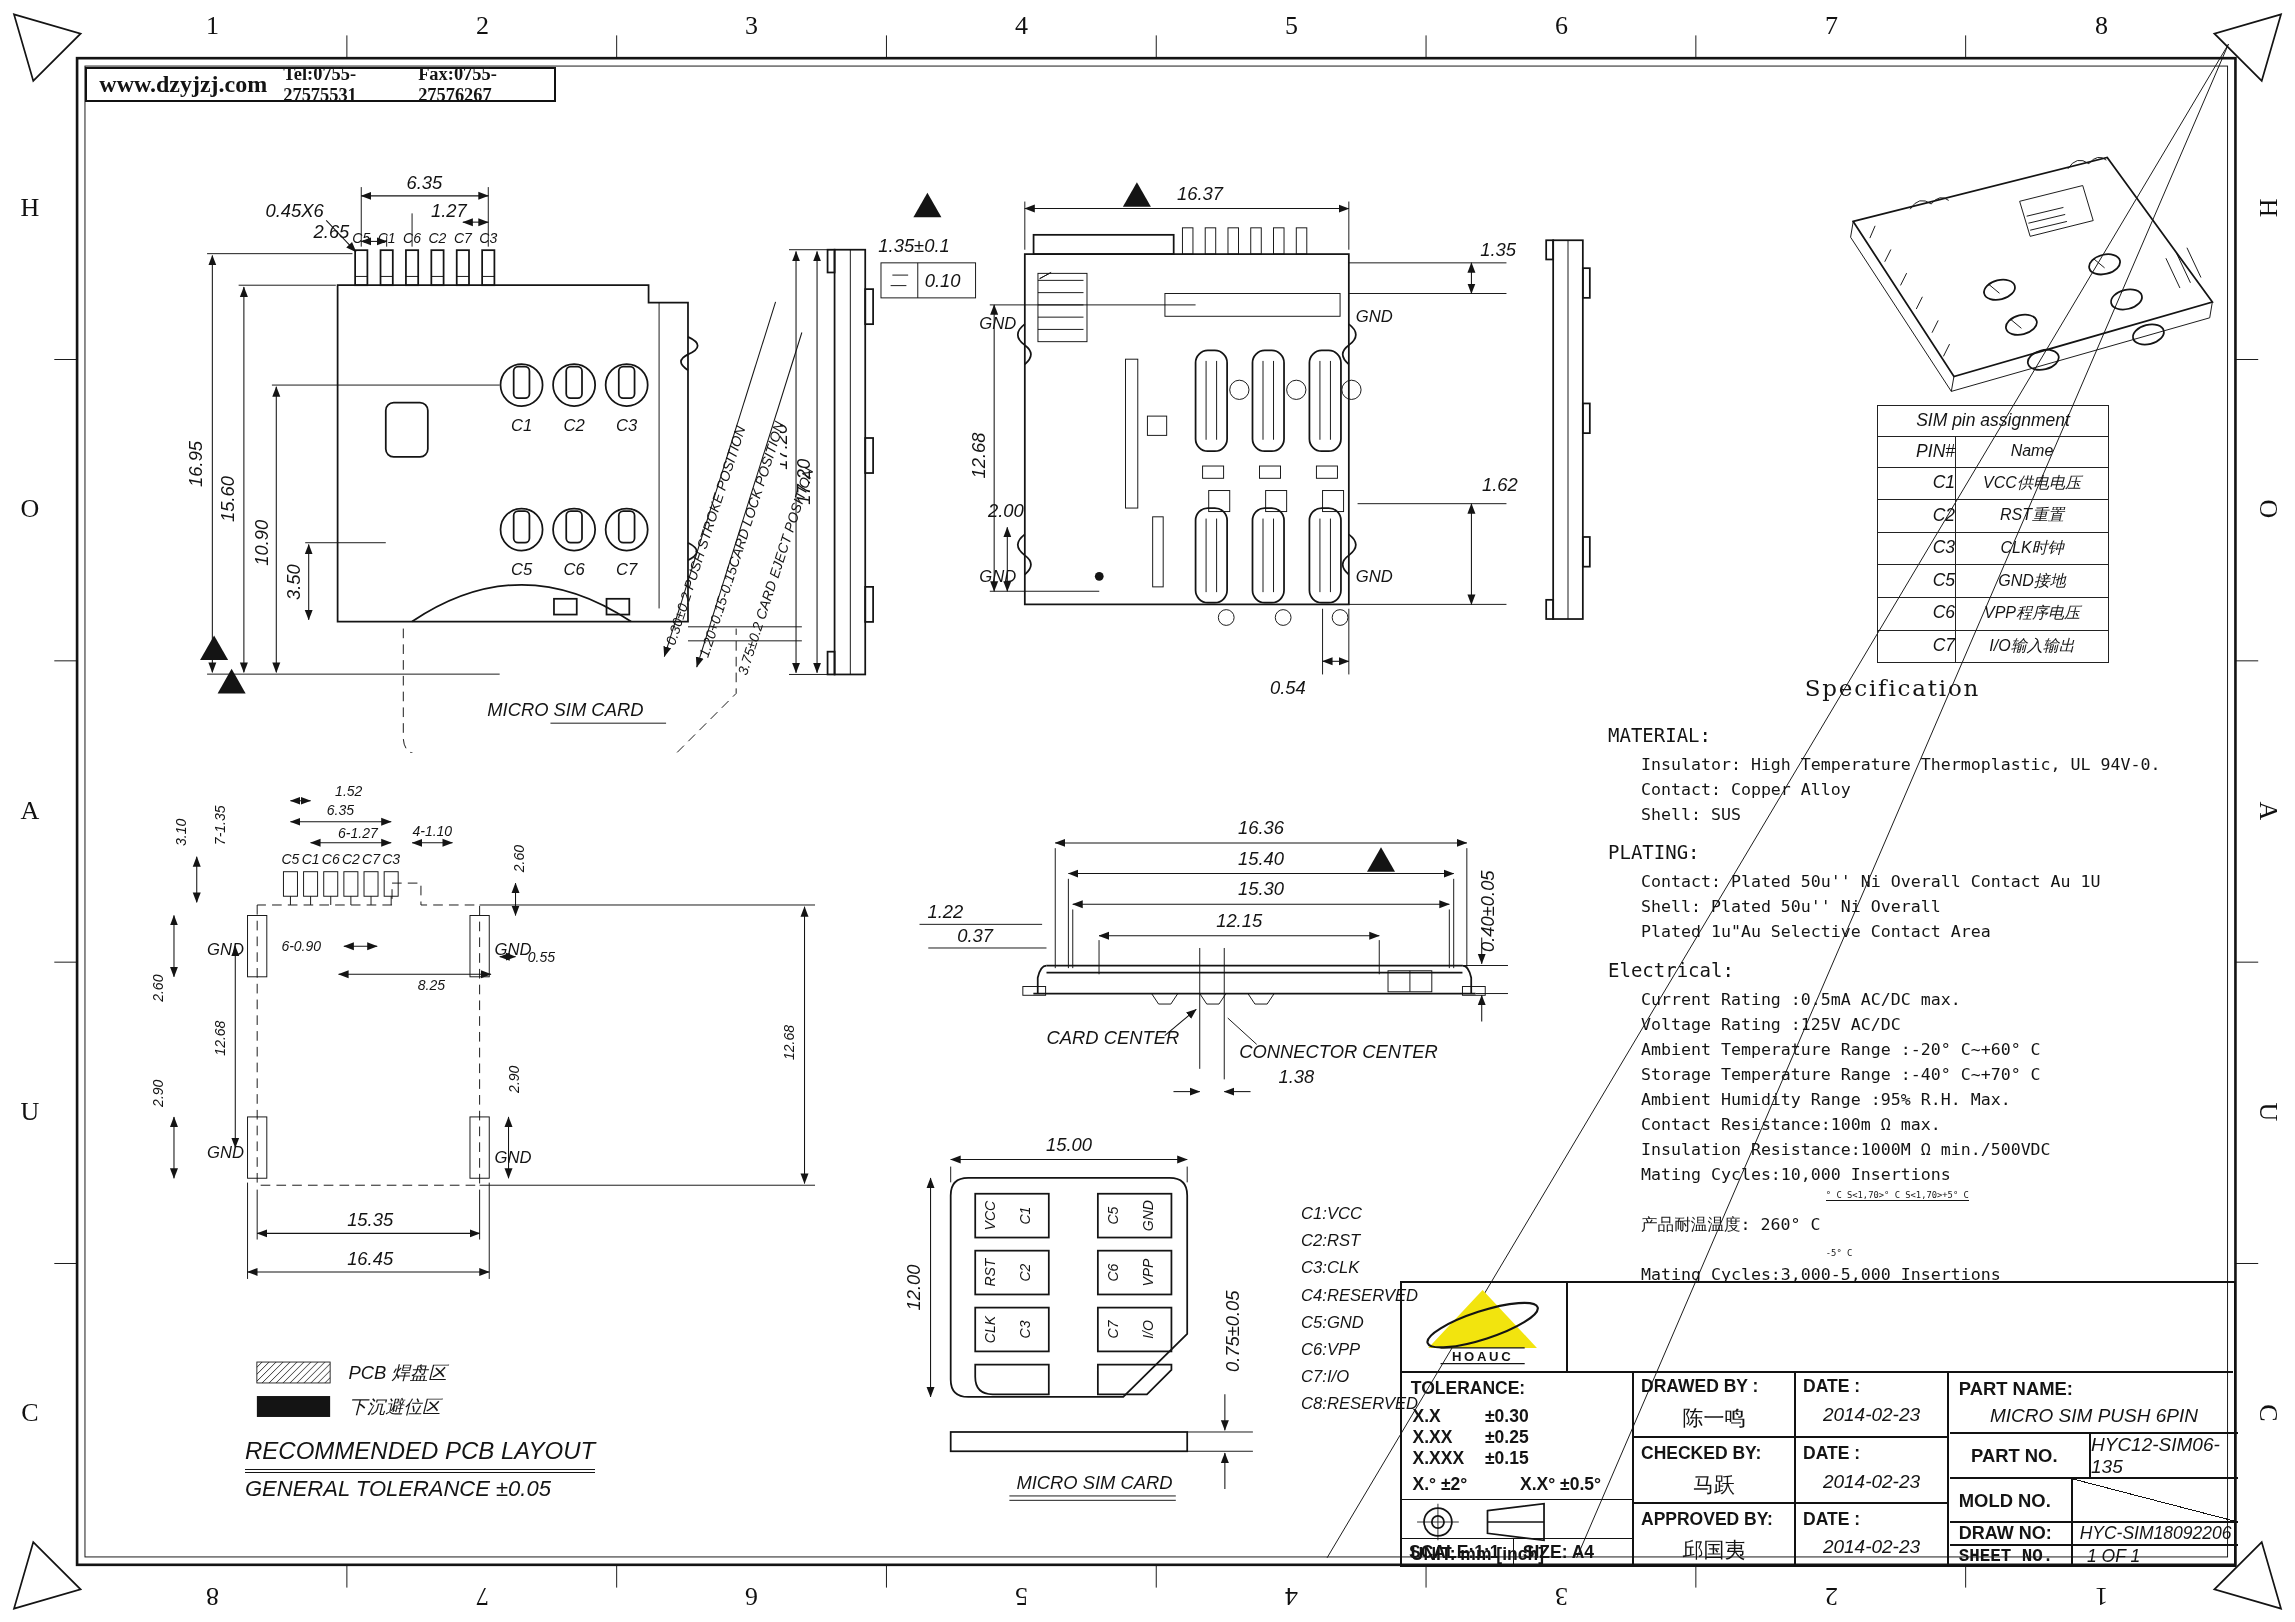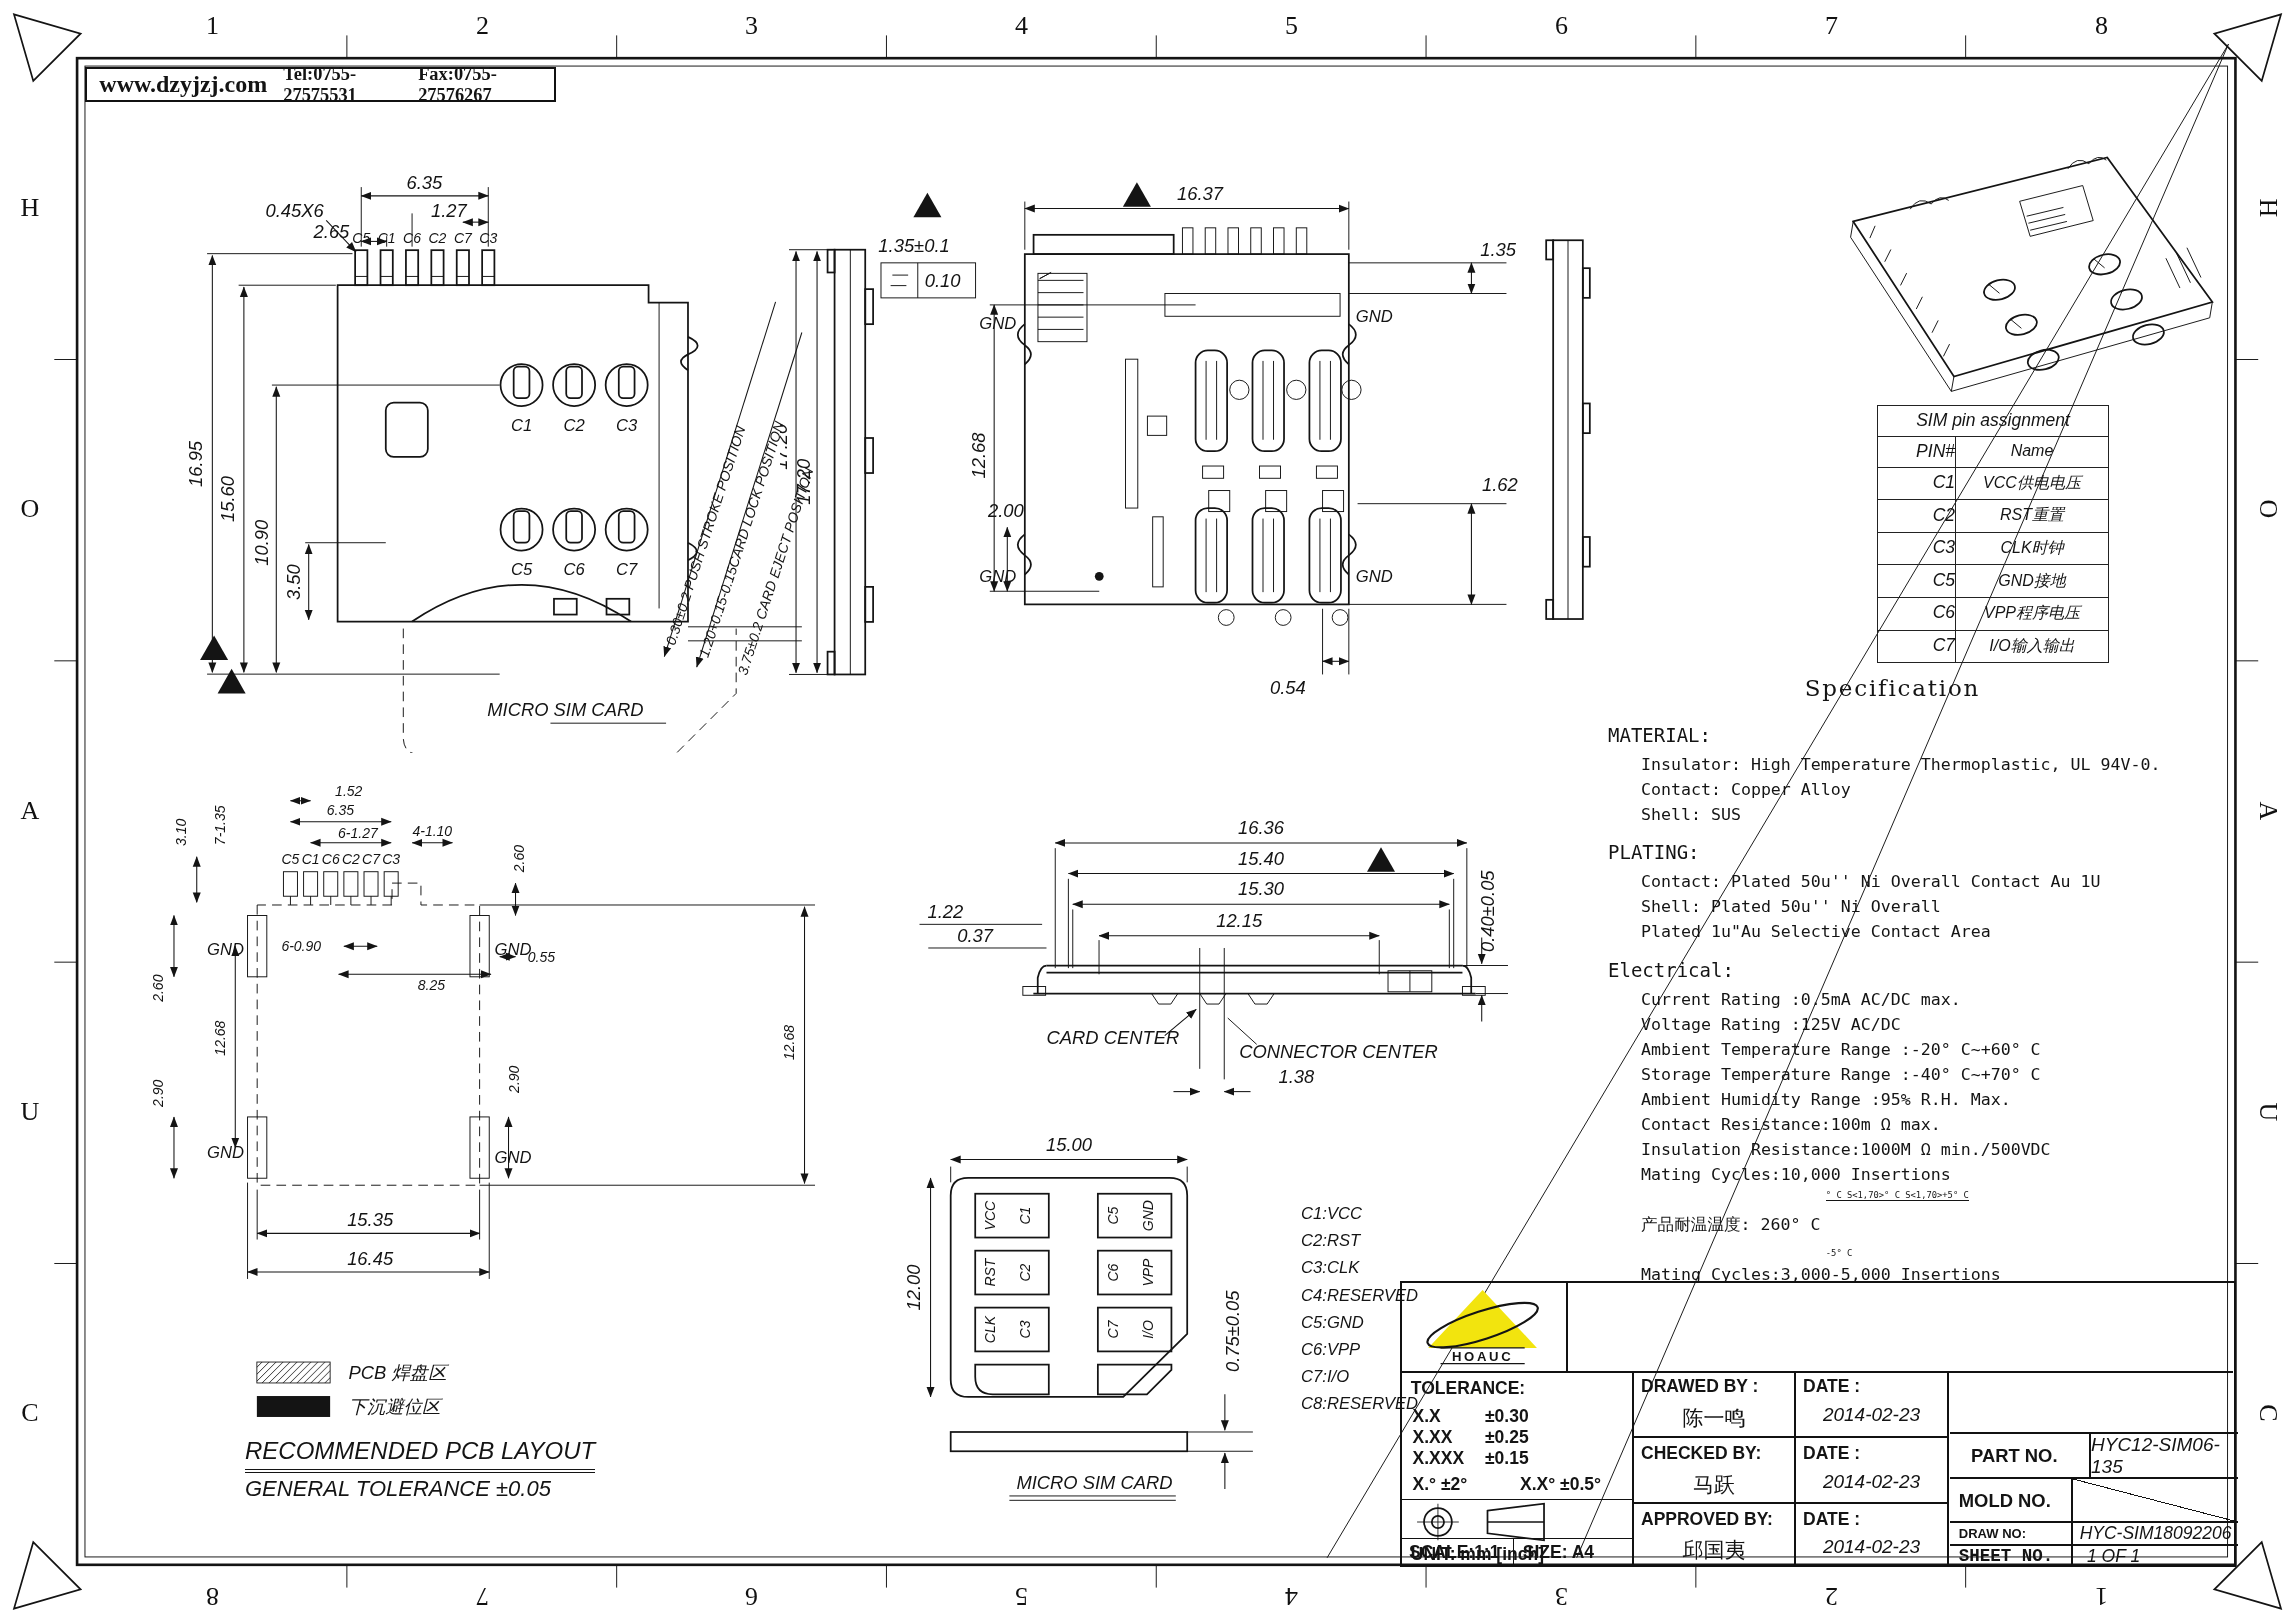--- a/index.html
+++ b/index.html
@@ -632,30 +632,34 @@
   </div>
   <div class="cell" style="left:232px;top:219px;width:162px;height:64px;border-right:2.2px solid #111;border-top:2.2px solid #111;">
     <div class="lbl" style="margin:5.3px 0 0 7px;">APPROVED BY:</div>
     <div class="cjk" style="text-align:center;margin-top:5.3px;">邱国夷</div>
   </div>
   <div class="cell" style="left:394px;top:219px;width:153px;height:64px;border-right:2.2px solid #111;border-top:2.2px solid #111;">
     <div class="lbl" style="margin:5.3px 0 0 7px;">DATE :</div>
     <div class="val" style="text-align:center;margin-top:5.3px;">2014-02-23</div>
   </div>
 
+  <div class="cell" style="left:548px;top:88px;width:288px;height:61px;">
+    <div class="lbl" style="margin:7px 0 0 8.8px;font-size:18.4px;">PART NAME:</div>
+    <div class="val" style="text-align:center;margin-top:5.3px;">MICRO SIM PUSH 6PIN</div>
+  </div>
   <div class="cell" style="left:548px;top:149px;width:288px;height:45px;border-top:2.2px solid #111;display:flex;">
     <div class="lbl" style="width:141px;border-right:2.2px solid #111;display:flex;align-items:center;padding-left:21px;box-sizing:border-box;font-size:18.4px;">PART NO.</div>
     <div class="val" style="flex:1;display:flex;align-items:center;justify-content:center;">HYC12-SIM06-135</div>
   </div>
   <div class="cell" style="left:548px;top:194px;width:288px;height:45px;border-top:2.2px solid #111;display:flex;">
     <div class="lbl" style="width:123px;border-right:2.2px solid #111;display:flex;align-items:center;padding-left:8.8px;box-sizing:border-box;font-size:18.4px;">MOLD NO.</div>
     <div style="flex:1;background:linear-gradient(to top right,transparent 49.4%,#141414 49.4%,#141414 50.6%,transparent 50.6%);"></div>
   </div>
   <div class="cell" style="left:548px;top:238px;width:288px;height:23px;border-top:2.2px solid #111;display:flex;">
-    <div class="lbl" style="width:123px;border-right:2.2px solid #111;display:flex;align-items:center;padding-left:8.8px;box-sizing:border-box;font-size:13px;">DRAW NO:</div>
+    <div class="lbl" style="width:123px;border-right:2.2px solid #111;display:flex;align-items:center;padding-left:8.8px;box-sizing:border-box;font-size:18px;">DRAW NO:</div>
     <div class="val" style="flex:1;display:flex;align-items:center;justify-content:center;font-size:17.5px;">HYC-SIM18092206</div>
   </div>
   <div class="cell" style="left:548px;top:261px;width:288px;height:22px;border-top:2.2px solid #111;display:flex;">
     <div class="lbl" style="width:123px;border-right:2.2px solid #111;display:flex;align-items:center;padding-left:8.8px;box-sizing:border-box;font-size:17.5px;font-family:Liberation Mono, monospace;">SHEET NO.</div>
     <div class="val" style="flex:1;display:flex;align-items:center;padding-left:14px;font-size:17.5px;">1 OF 1</div>
   </div>
 </div>
 
 
 </body></html>

